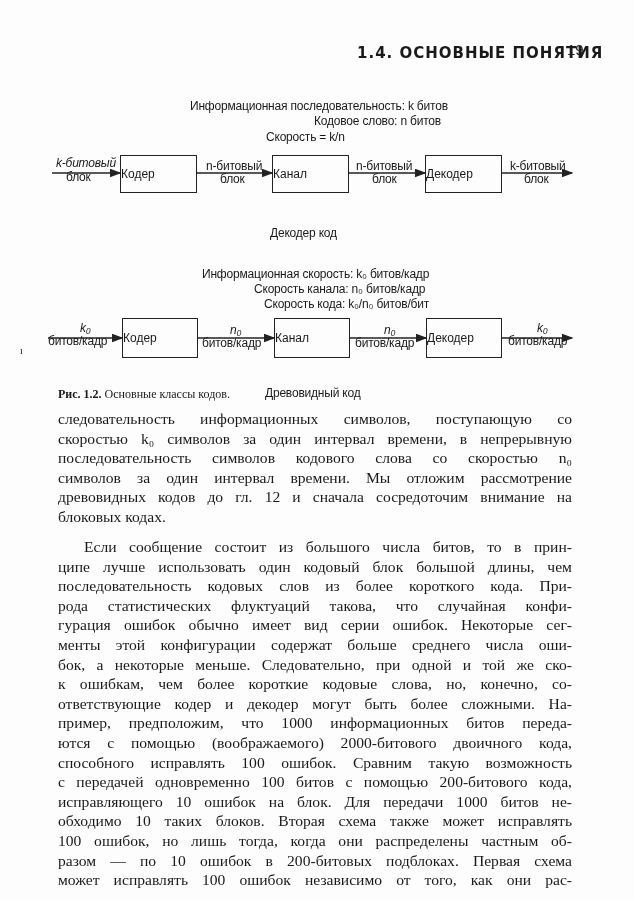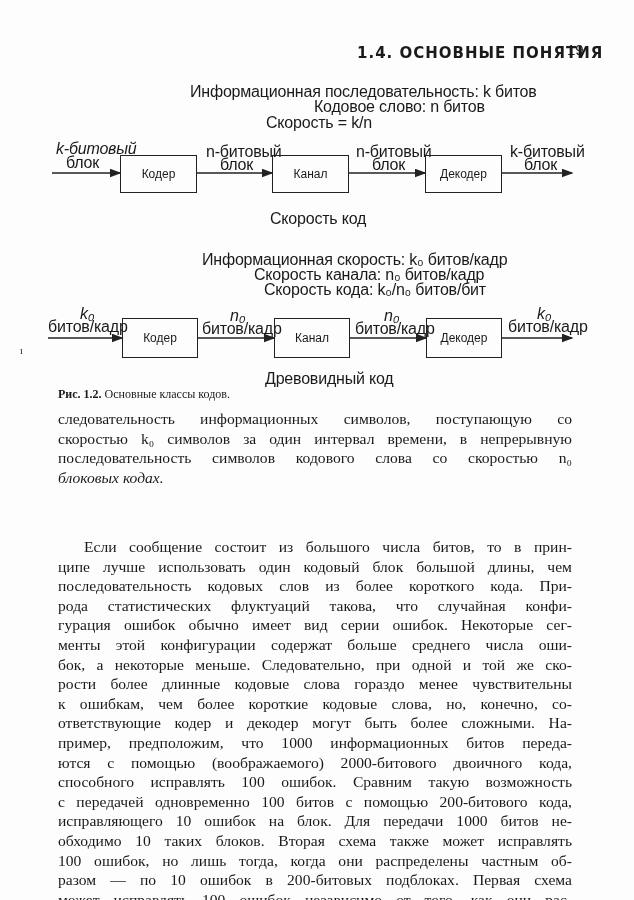--- a/index.html
+++ b/index.html
@@ -1,30 +1,30 @@
 <!DOCTYPE html>
 <html><head>
 <meta charset="utf-8">
 <style>
   html, body { margin: 0; padding: 0; background: #fdfdfd; }
   body { width: 634px; height: 900px; position: relative; overflow: hidden;
          font-family: "Liberation Serif", serif; color: #1a1a1a; }
   .running-head { position: absolute; top: 44px; left: 357px; font-family: "DejaVu Sans", sans-serif;
                   font-weight: bold; font-size: 15px; letter-spacing: 1px; }
   .page-num { position: absolute; top: 41px; left: 543px; font-family: "Liberation Sans", sans-serif; font-size: 15px; padding-left: 24px; }
-  .hw { font-family: "Liberation Sans", sans-serif; font-size: 16px; position: absolute; white-space: nowrap;
-        font-style: normal; letter-spacing: -0.2px; }
+  .hw { font-family: "Liberation Sans", sans-serif; font-size: 12px; position: absolute; white-space: nowrap;
+        font-style: normal; letter-spacing: -0.2px; margin-top: 16px; }
   .box { position: absolute; border: 1.5px solid #222; font-family: "Liberation Sans", sans-serif; font-size: 12px;
-         display: flex; align-items: center; justify-content: center; }
+         display: flex; align-items: center; justify-content: flex-start; }
   svg.lines { position: absolute; left: 0; top: 0; }
   .caption { position: absolute; top: 387px; left: 58px; font-size: 12px; }
   .caption b { font-family: Liberation Serif, serif; }
   .para { position: absolute; left: 58px; width: 514px; font-size: 15.6px; line-height: 19.6px; text-align: justify; }
   .para .ln { display: block; text-align-last: justify; white-space: nowrap; }
-  .para .ln.last { text-align-last: left; font-style: italic; }
+  .para .ln.last { text-align-last: left; }
   .para .ln.indent { padding-left: 26px; }
   .mark { position: absolute; left: 20px; top: 345px; font-size: 10px; }
 </style>
 </head>
 <body>
 
 <div class="running-head">1.4. ОСНОВНЫЕ ПОНЯТИЯ</div>
 <div class="page-num">19</div>
 
 <div>
@@ -44,21 +44,21 @@
   <div class="box" style="left:120px;top:155px;width:75px;height:36px;">
       <span>Кодер</span>
     </div>
   <div class="box" style="left:272px;top:155px;width:75px;height:36px;">
       <span>Канал</span>
     </div>
   <div class="box" style="left:425px;top:155px;width:75px;height:36px;">
       <span>Декодер</span>
     </div>
 
-  <div class="hw" style="left:270px;top:210px;">Скорость код</div>
+  <div class="hw" style="left:270px;top:210px;">Декодер код</div>
 </div>
 
 <div>
   <div class="hw" style="left:202px;top:251px;">Информационная скорость: k₀ битов/кадр</div>
   <div class="hw" style="left:254px;top:266px;">Скорость канала: n₀ битов/кадр</div>
   <div class="hw" style="left:264px;top:281px;">Скорость кода: k₀/n₀ битов/бит</div>
 
   <div class="hw" style="left:80px;top:305px;font-style:italic;">k₀</div>
   <div class="hw" style="left:48px;top:318px;">битов/кадр</div>
   <div class="hw" style="left:230px;top:307px;font-style:italic;">n₀</div>
@@ -105,32 +105,33 @@
 
 <div class="caption">
   <b>Рис. 1.2.</b>
   <span>Основные классы кодов.</span>
 </div>
 
 <div class="para" style="top:409px;">
   <span class="ln">следовательность информационных символов, поступающую со</span>
   <span class="ln">скоростью k₀ символов за один интервал времени, в непрерывную</span>
   <span class="ln">последовательность символов кодового слова со скоростью n₀</span>
+  <span class="ln">символов за один интервал времени. Мы отложим рассмотрение</span>
+  <span class="ln">древовидных кодов до гл. 12 и сначала сосредоточим внимание на</span>
   <span class="ln last">блоковых кодах.</span>
 </div>
 
 <div class="para" style="top:537px;">
   <span class="ln indent">Если сообщение состоит из большого числа битов, то в прин-</span>
   <span class="ln">ципе лучше использовать один кодовый блок большой длины, чем</span>
   <span class="ln">последовательность кодовых слов из более короткого кода. При-</span>
   <span class="ln">рода статистических флуктуаций такова, что случайная конфи-</span>
   <span class="ln">гурация ошибок обычно имеет вид серии ошибок. Некоторые сег-</span>
   <span class="ln">менты этой конфигурации содержат больше среднего числа оши-</span>
   <span class="ln">бок, а некоторые меньше. Следовательно, при одной и той же ско-</span>
-  <span class="ln">рости более длинные кодовые слова гораздо менее чувствительны</span>
   <span class="ln">к ошибкам, чем более короткие кодовые слова, но, конечно, со-</span>
   <span class="ln">ответствующие кодер и декодер могут быть более сложными. На-</span>
   <span class="ln">пример, предположим, что 1000 информационных битов переда-</span>
   <span class="ln">ются с помощью (воображаемого) 2000-битового двоичного кода,</span>
   <span class="ln">способного исправлять 100 ошибок. Сравним такую возможность</span>
   <span class="ln">с передачей одновременно 100 битов с помощью 200-битового кода,</span>
   <span class="ln">исправляющего 10 ошибок на блок. Для передачи 1000 битов не-</span>
   <span class="ln">обходимо 10 таких блоков. Вторая схема также может исправлять</span>
   <span class="ln">100 ошибок, но лишь тогда, когда они распределены частным об-</span>
   <span class="ln">разом — по 10 ошибок в 200-битовых подблоках. Первая схема</span>

